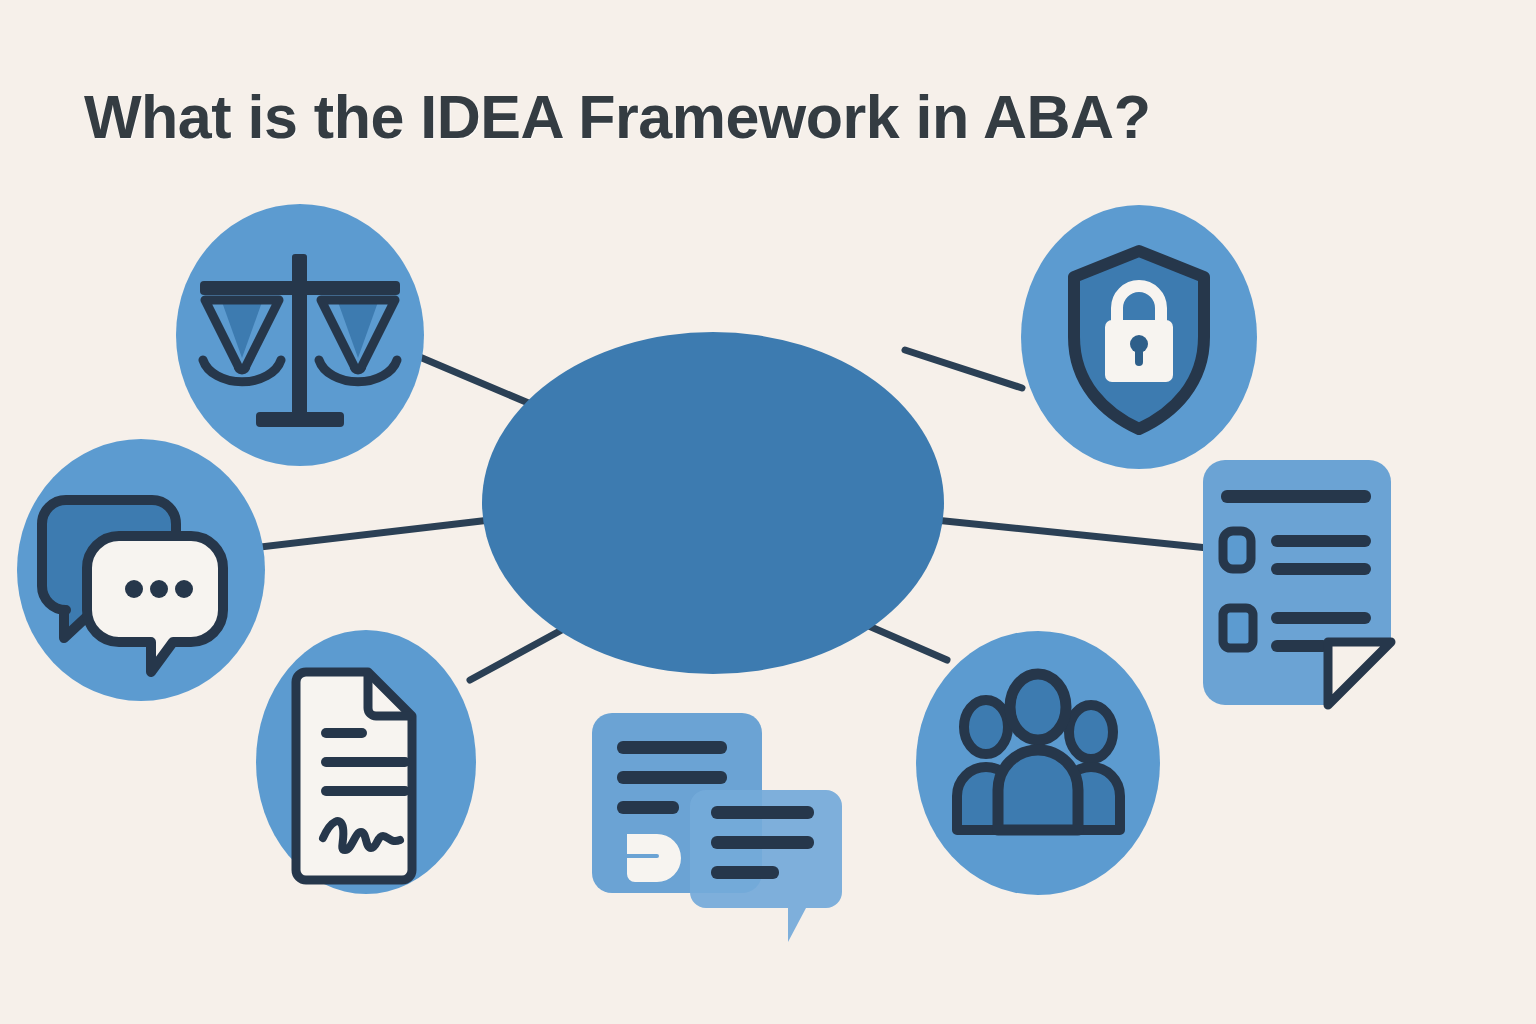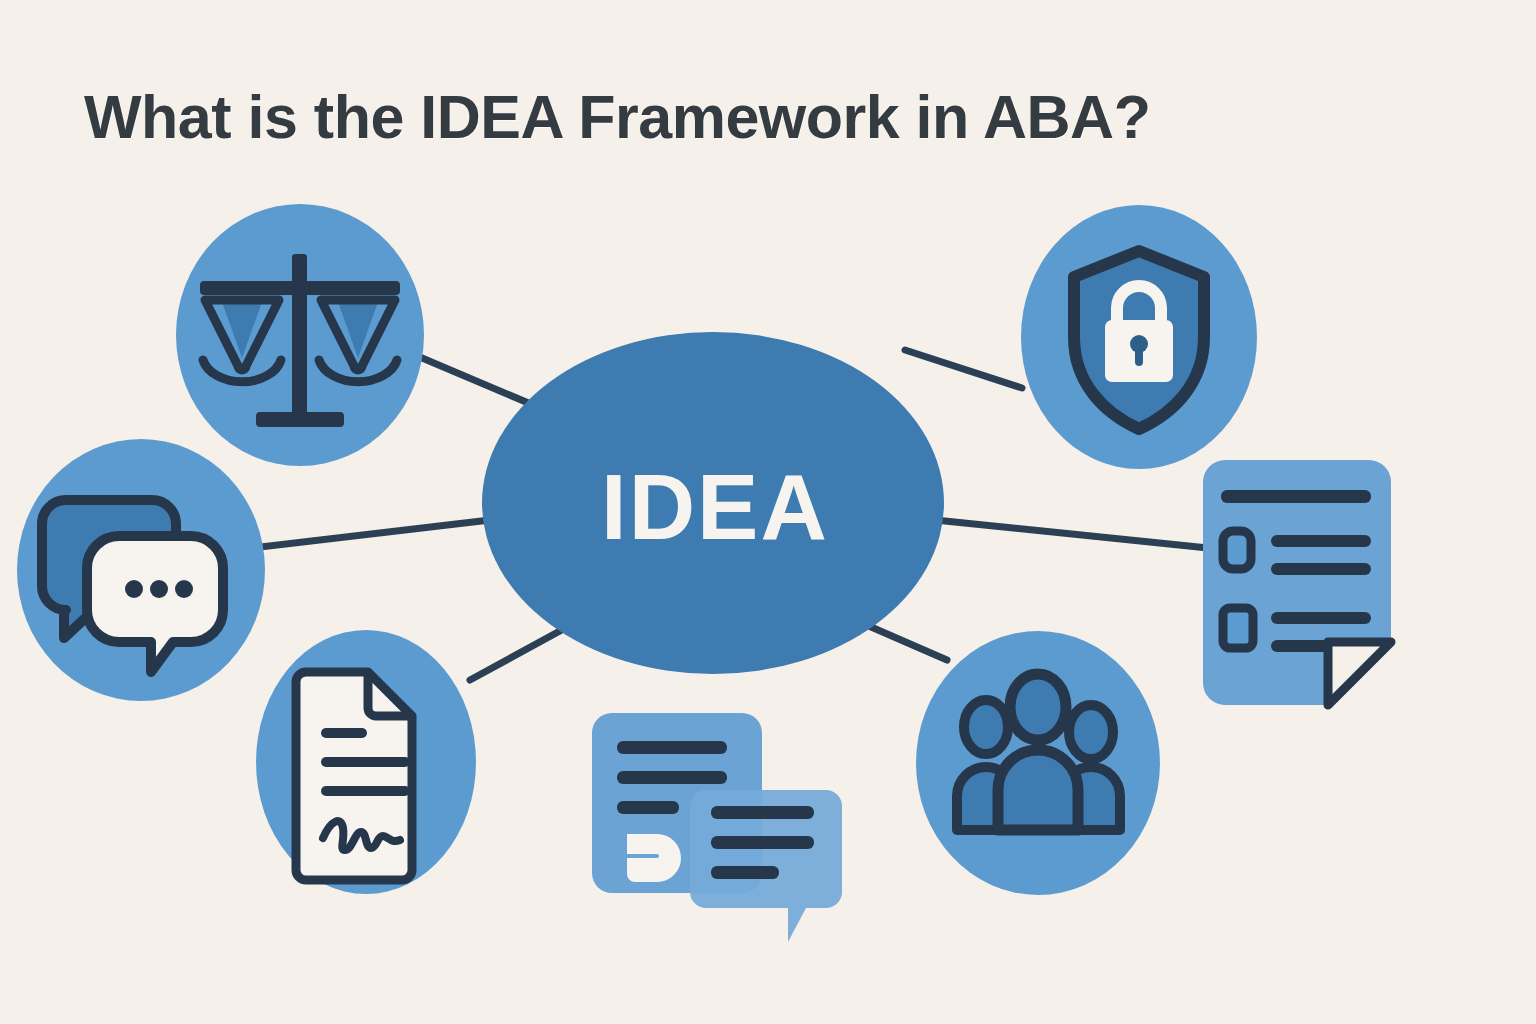--- a/index.html
+++ b/index.html
@@ -178,15 +178,14 @@
       <rect x="711" y="806" width="103" height="13" rx="6" fill="#26374b"></rect>
       <rect x="711" y="836" width="103" height="13" rx="6" fill="#26374b"></rect>
       <rect x="711" y="866" width="68" height="13" rx="6" fill="#26374b"></rect>
     </g>
 
     <g>
       <ellipse cx="713" cy="503" rx="231" ry="171" fill="#3d7bb0"></ellipse>
     </g>
   </svg>
 
-  <div id="center-label">IDEA</div>
 
 </div>
 
 </body></html>

